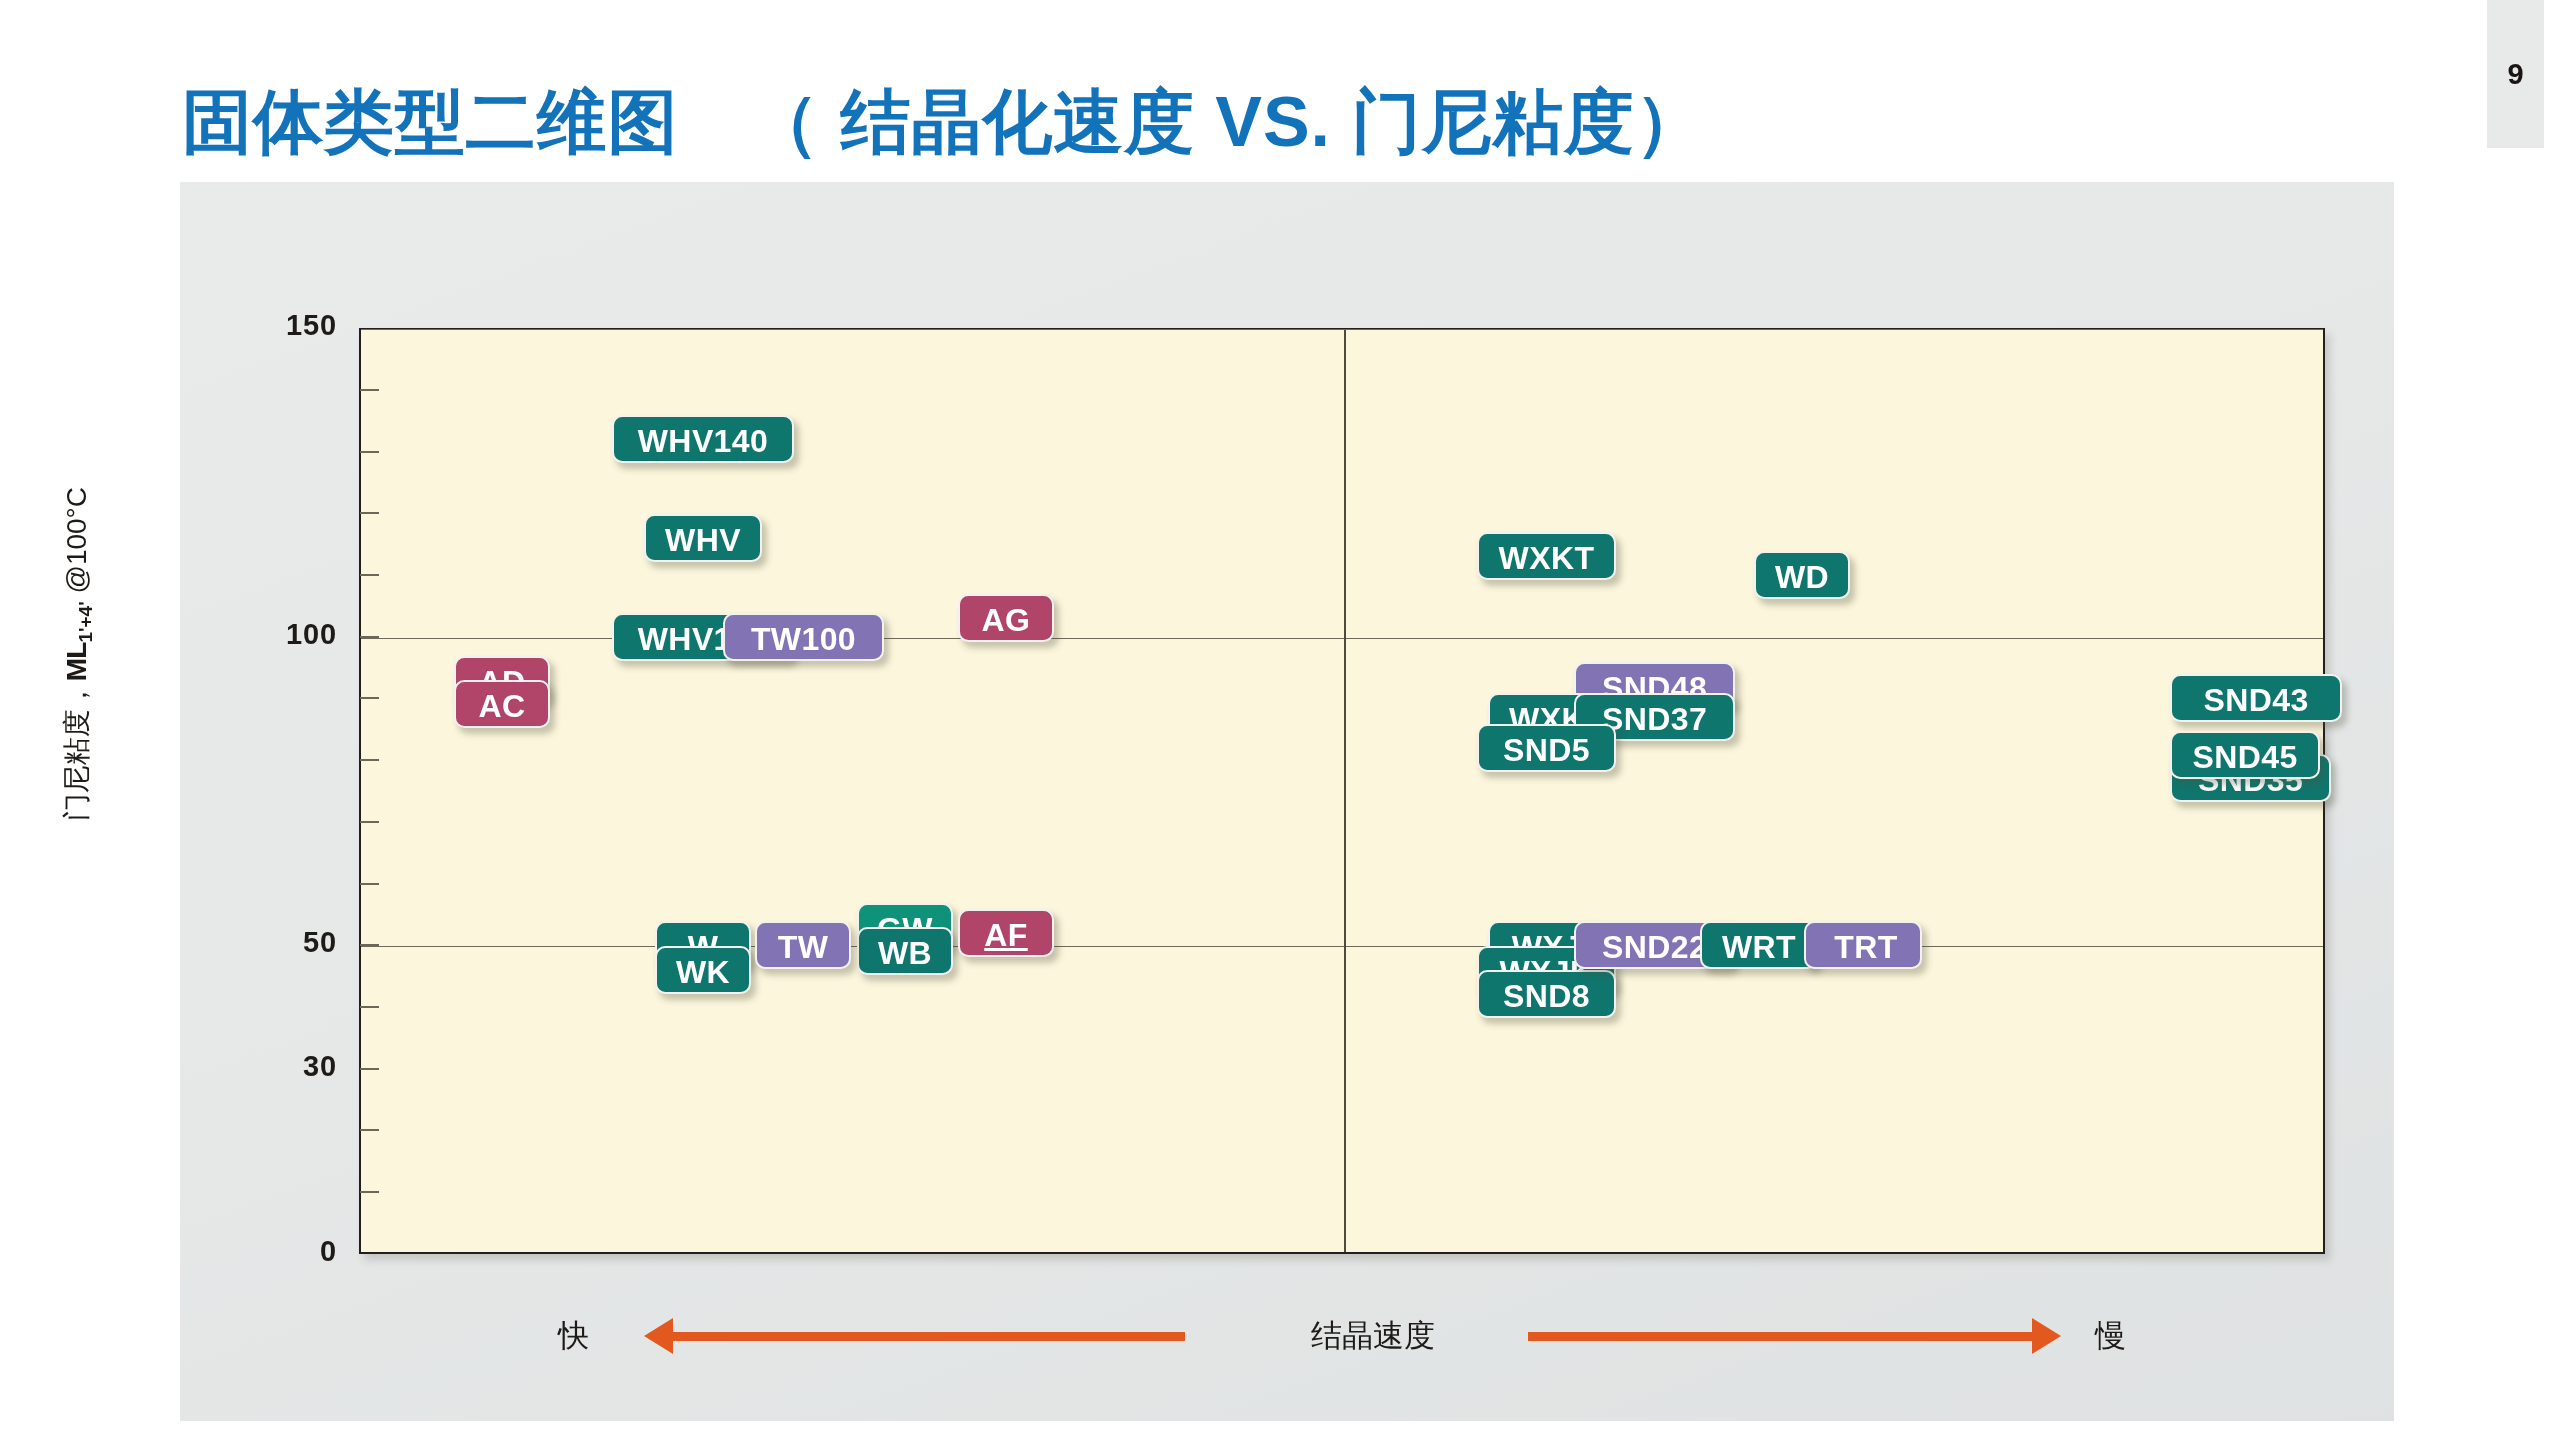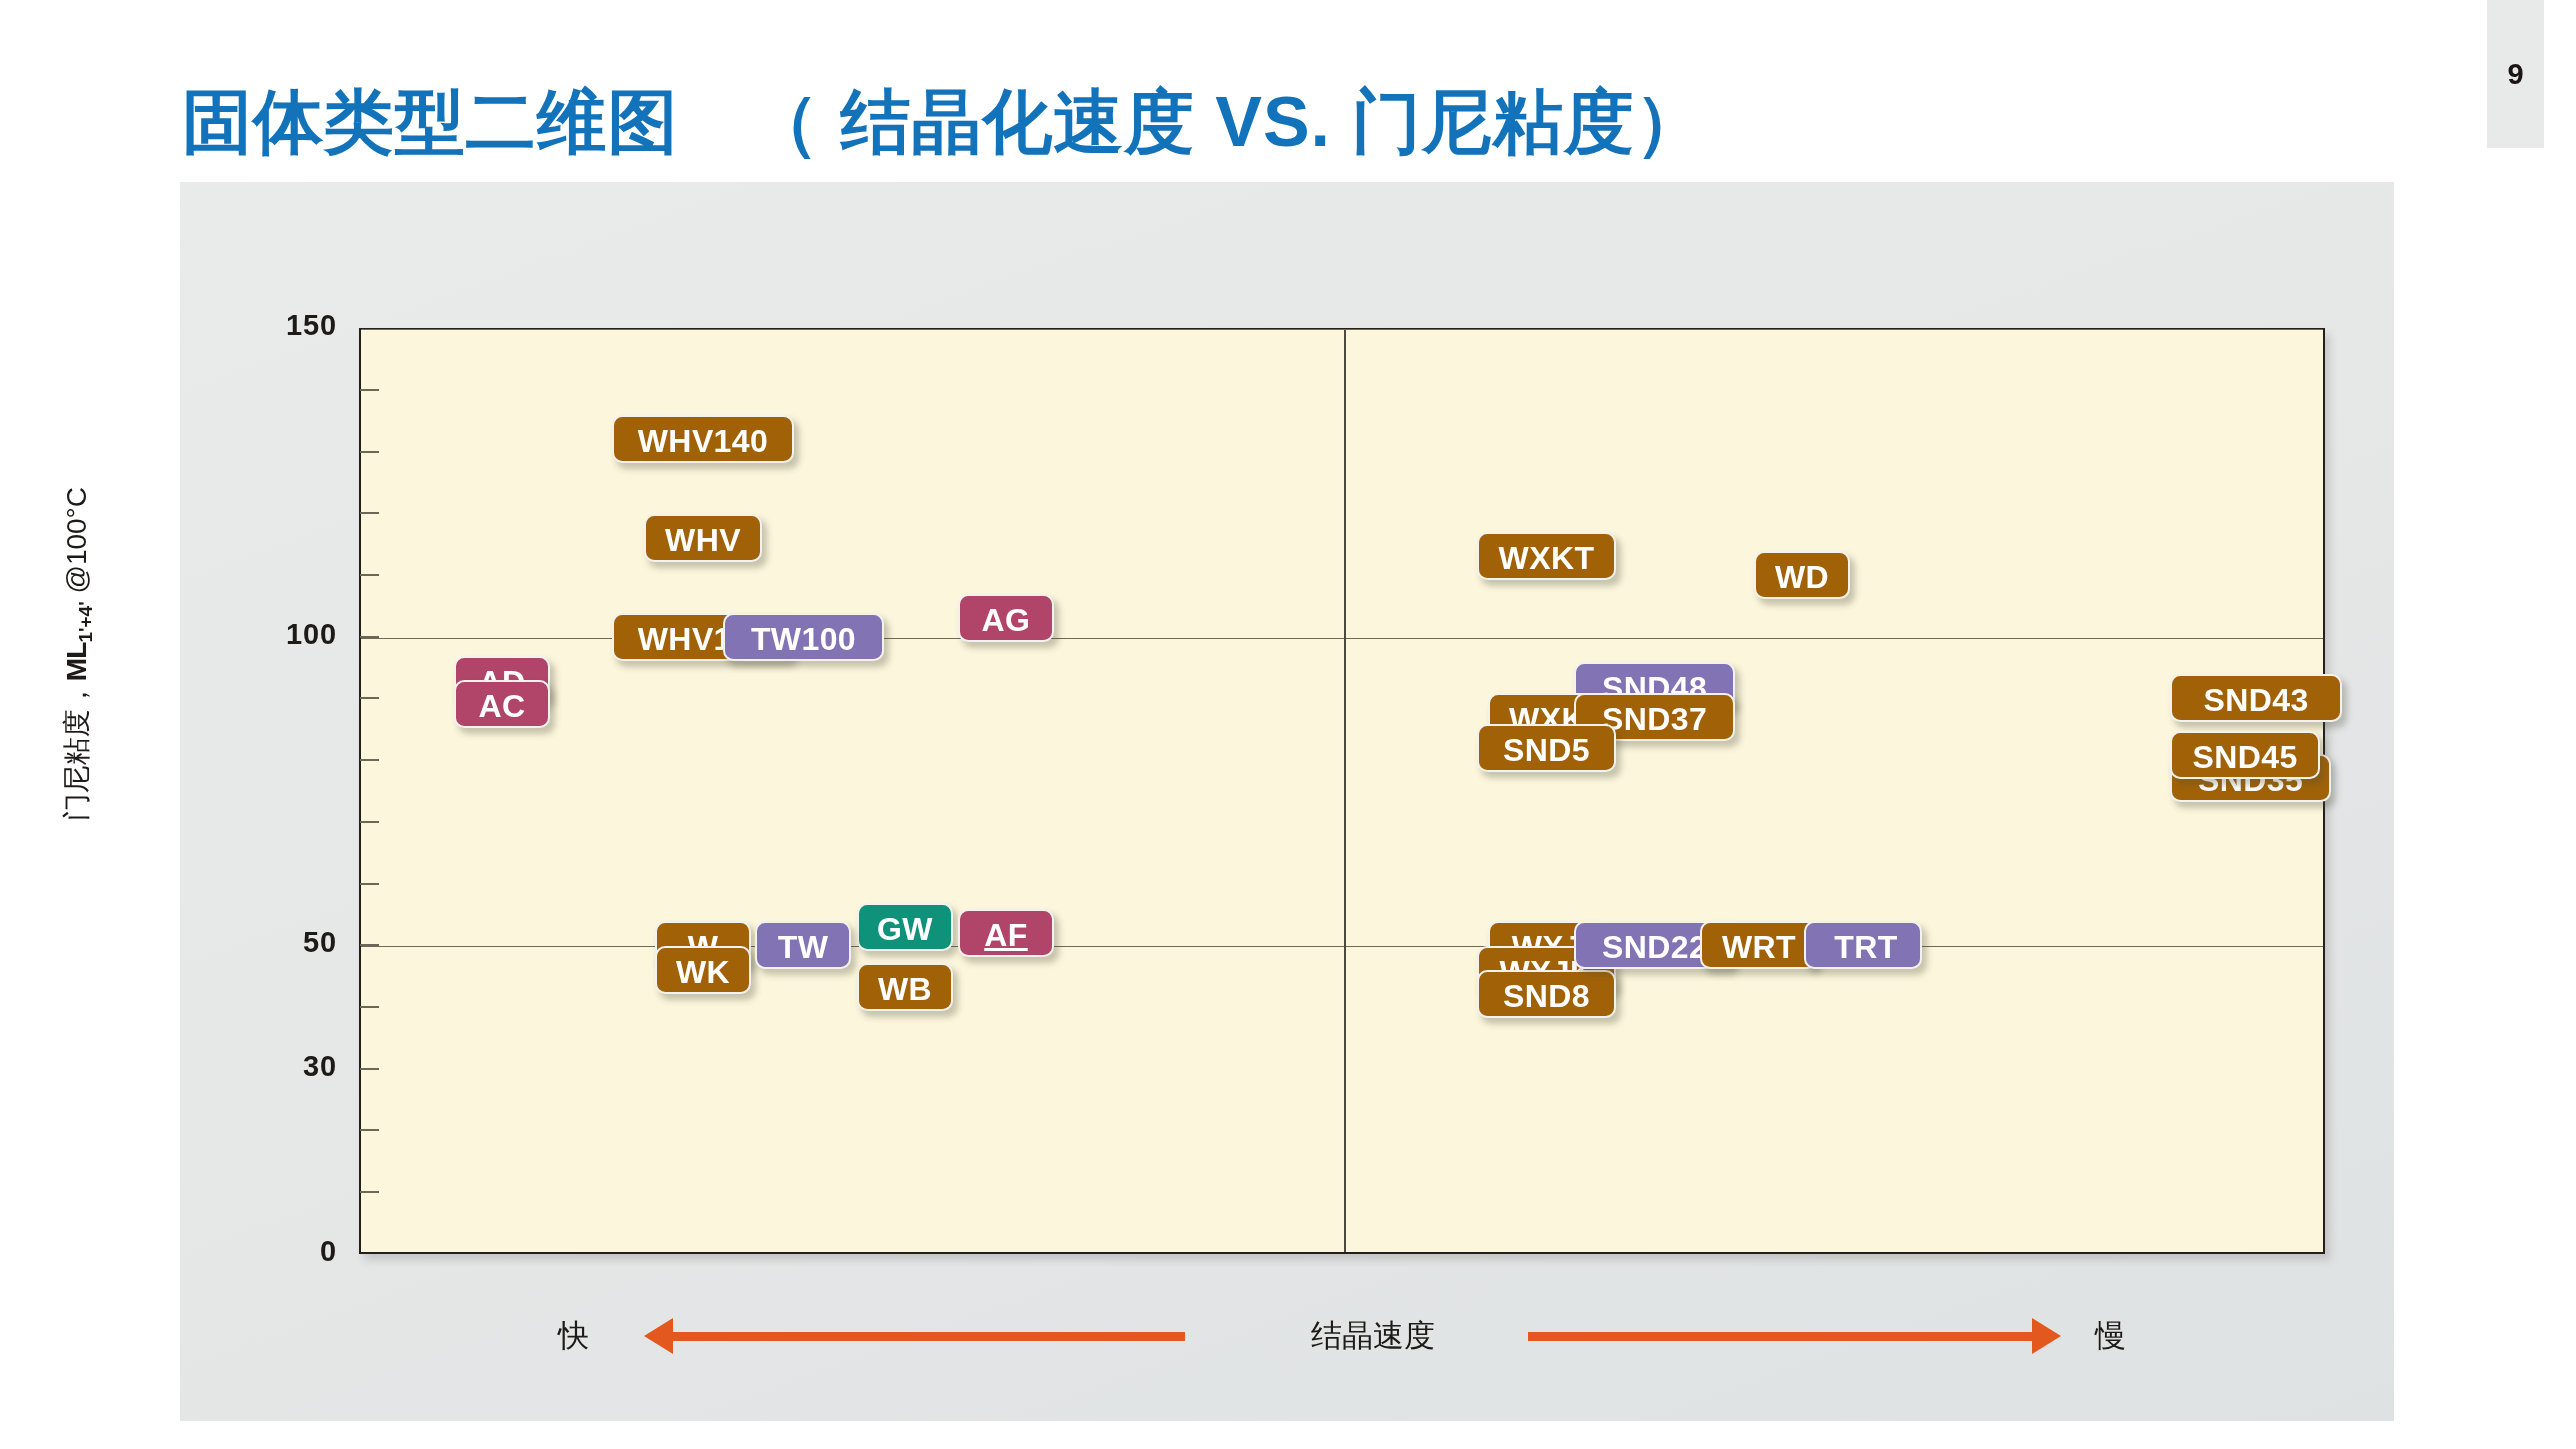--- a/index.html
+++ b/index.html
@@ -111,21 +111,21 @@
     border-radius:10.3px;
     color:#ffffff;
     font-size:32px;font-weight:700;
     text-align:center;
     border:2.6px solid #f4f2ef;
     box-sizing:border-box;
     box-shadow:4.3px 5.2px 6px rgba(80,78,60,.30);
     letter-spacing:0.4px;
     white-space:nowrap;
   }
-  .c-blue  {background:#a16207;}
+  .c-blue  {background:#0f766e;}
   .c-purple{background:#8273b5;}
   .c-pink  {background:#b04469;}
   .c-teal  {background:#0e9279;}
 </style>
 </head>
 <body>
 
 <div id="pagechip">
   <div id="pagenum">9</div>
 </div>
@@ -172,21 +172,21 @@
 <div class="arrowline" style="left: 1528px; width: 507px; top: 1332px;"></div>
 <div class="arrowhead right" style="top: 1318px; left: 2032px;"></div>
 <div class="chip c-blue" style="width: 182px; left: 612px; top: 415px;">WHV140</div>
 <div class="chip c-blue" style="width: 118px; left: 644px; top: 514px;">WHV</div>
 <div class="chip c-blue" style="width: 182px; left: 612px; top: 613px;">WHV100</div>
 <div class="chip c-purple" style="width: 161px; left: 723px; top: 613px;">TW100</div>
 <div class="chip c-pink" style="width: 96px; left: 454px; top: 656px;">AD</div>
 <div class="chip c-pink" style="width: 96px; left: 454px; top: 680px;">AC</div>
 <div class="chip c-pink" style="width: 96px; left: 958px; top: 594px;">AG</div>
 <div class="chip c-teal" style="width: 96px; left: 857px; top: 903px;">GW</div>
-<div class="chip c-blue" style="width: 96px; left: 857px; top: 927px; margin-top: 36px;">WB</div>
+<div class="chip c-blue" style="width: 96px; left: 857px; top: 927px;">WB</div>
 <div class="chip c-pink" style="width: 96px; left: 958px; top: 909px; text-decoration: underline;">AF</div>
 <div class="chip c-blue" style="width: 96px; left: 655px; top: 921px;">W</div>
 <div class="chip c-blue" style="width: 96px; left: 655px; top: 946px;">WK</div>
 <div class="chip c-purple" style="width: 96px; left: 755px; top: 921px;">TW</div>
 <div class="chip c-blue" style="width: 139px; left: 1477px; top: 532px;">WXKT</div>
 <div class="chip c-blue" style="width: 96px; left: 1754px; top: 551px;">WD</div>
 <div class="chip c-purple" style="width: 161px; left: 1574px; top: 662px;">SND48</div>
 <div class="chip c-blue" style="width: 118px; left: 1488px; top: 693px;">WXK</div>
 <div class="chip c-blue" style="width: 161px; left: 1574px; top: 693px;">SND37</div>
 <div class="chip c-blue" style="width: 139px; left: 1477px; top: 724px;">SND5</div>

